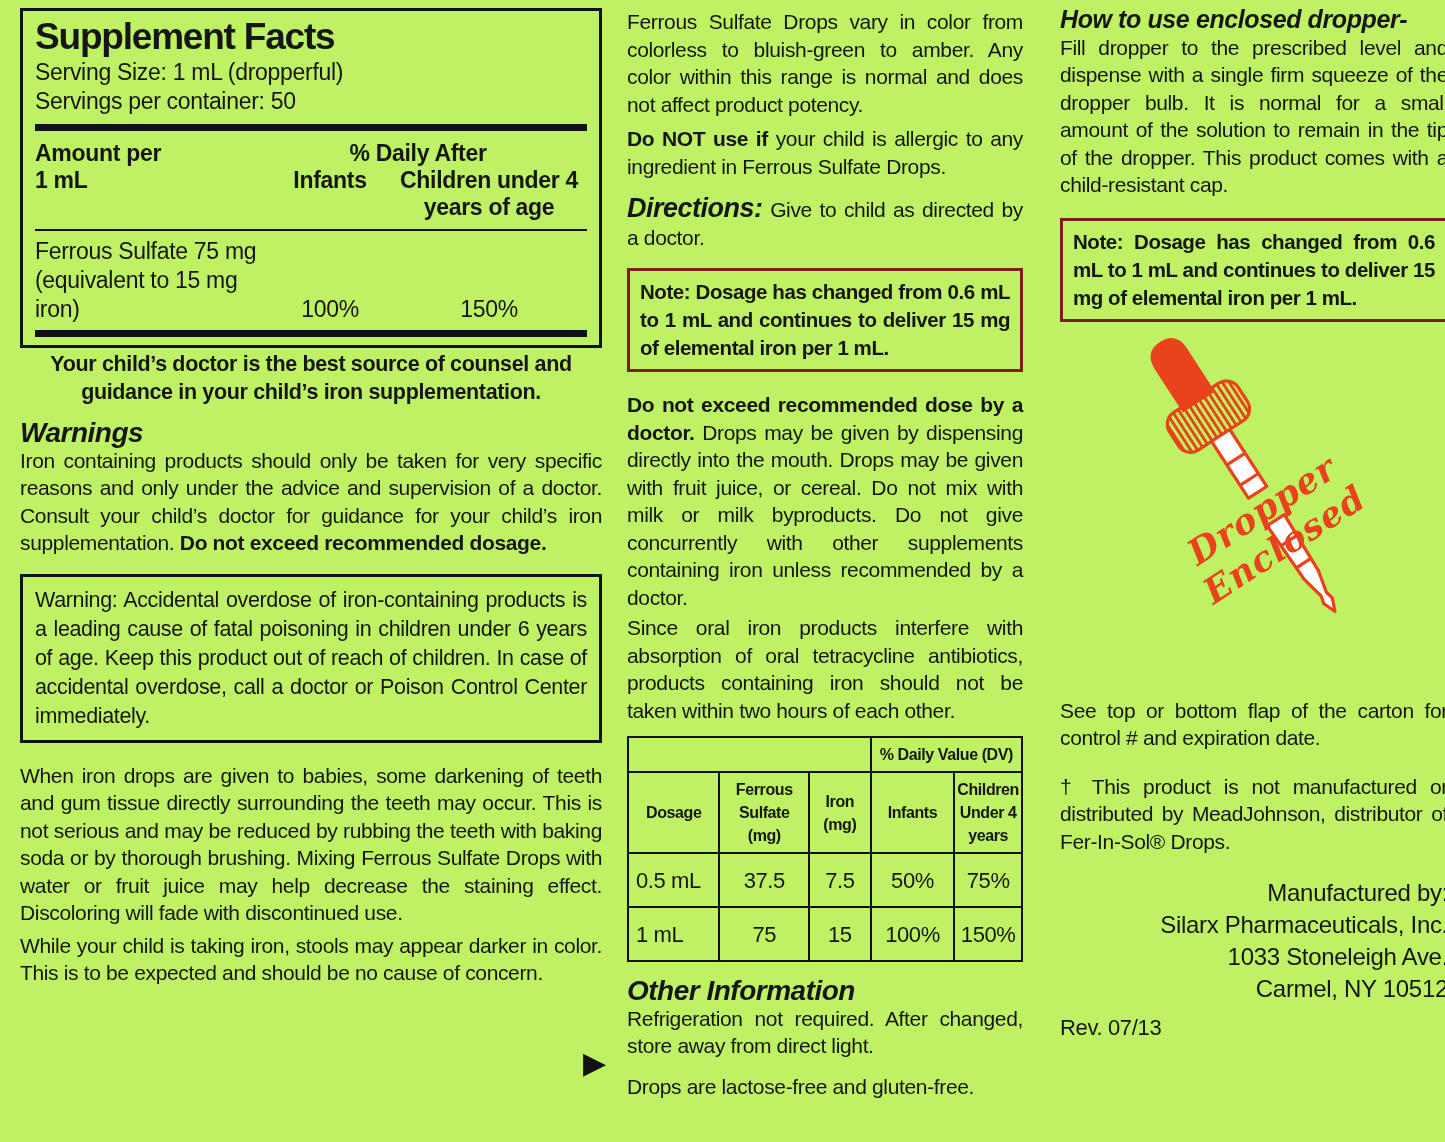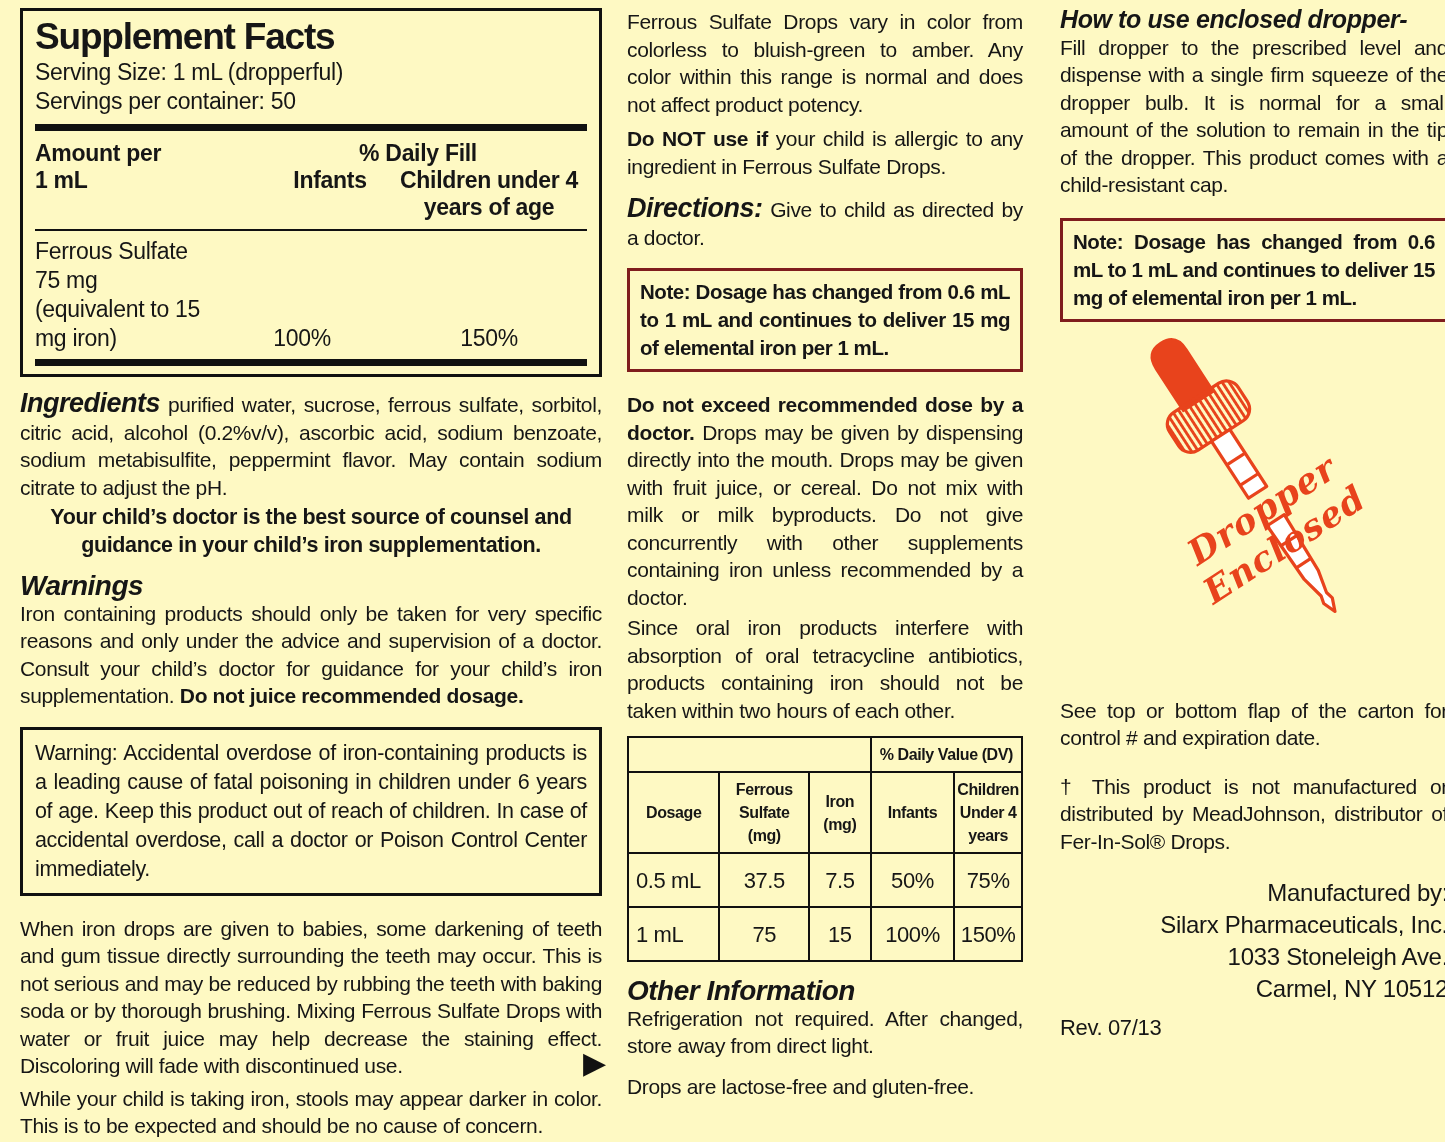--- a/index.html
+++ b/index.html
@@ -1,37 +1,37 @@
 <!DOCTYPE html>
 <html><head>
 <meta charset="utf-8">
 <style>
   html,body{margin:0;padding:0;background:#f5f4f1;}
-  .label{position:relative;width:1445px;height:1142px;background:#fef9c3;color:#161616;
+  .label{position:relative;width:1445px;height:1142px;background:#bef264;color:#161616;
          font-family:"Liberation Sans","DejaVu Sans",sans-serif;overflow:hidden;}
   .col{position:absolute;top:0;}
   .col1{left:20px;width:582px;}
   .col2{left:627px;width:396px;}
   .col3{left:1060px;width:388px;}
   p{margin:0;font-size:21px;line-height:27.5px;letter-spacing:-0.35px;text-align:justify;}
   .b{font-weight:bold;}
   .bi{font-weight:bold;font-style:italic;}
   .inline-h{font-size:27px;letter-spacing:-0.5px;}
   
   .sf{border:3px solid #111;margin-top:8px;padding:4px 12px 0 12px;}
   .sf-title{font-size:37px;font-weight:bold;letter-spacing:-1.2px;line-height:1.1;margin-top:2px;}
   .sf-line{font-size:23px;line-height:29px;letter-spacing:-0.3px;}
   .sf-bar{height:7px;background:#111;margin:8px 0 0 0;}
   .sf-bar2{height:7px;background:#111;margin:6px 0 8px 0;}
   .sf-rule{height:2.5px;background:#111;margin:8px 0 0 0;}
   .sf-head{display:grid;grid-template-columns:1fr 122px 196px;font-weight:bold;font-size:23px;line-height:27px;margin-top:9px;letter-spacing:-0.3px;}
   .sf-dv{grid-column:2/4;text-align:center;padding-right:20px;}
   .sf-c{text-align:center;}
   .sf-amount{grid-row:1/3;}
-  .sf-datarow{display:grid;grid-template-columns:1fr 122px 196px;font-size:23px;line-height:29px;margin:6px 0 4px 0;letter-spacing:-0.3px;gap:28px;}
+  .sf-datarow{display:grid;grid-template-columns:1fr 122px 196px;font-size:23px;line-height:29px;margin:6px 0 4px 0;letter-spacing:-0.3px;}
   .sf-val{text-align:center;align-self:end;}
   
   .box{border:3.5px solid #111;padding:9px 12px;}
   .box p{font-weight:normal;font-size:21.5px;line-height:29px;}
   .note-box{border:3px solid #7f1d1d;padding:7px 10px;}
   .note-box p{font-weight:bold;font-size:20.5px;line-height:28px;letter-spacing:-0.45px;}
   
   table.dosage{border-collapse:collapse;width:100%;margin-top:12px;}
   .dosage td,.dosage th{border:2.5px solid #111;text-align:center;vertical-align:middle;
      font-size:16px;line-height:23px;padding:5px 2px;letter-spacing:-0.4px;}
@@ -59,42 +59,41 @@
     <div class="sf">
       <div class="sf-title">Supplement Facts</div>
       <div class="sf-line">Serving Size: 1 mL (dropperful)</div>
       <div class="sf-line">Servings per container: 50</div>
       <div class="sf-bar"></div>
       <div class="sf-head">
         <div class="sf-amount">
           <div>Amount per</div>
           <div>1 mL</div>
         </div>
-        <div class="sf-dv">% Daily Fill</div>
+        <div class="sf-dv">% Daily After</div>
         <div class="sf-c">Infants</div>
         <div class="sf-c">Children under 4 years of age</div>
       </div>
       <div class="sf-rule"></div>
       <div class="sf-datarow">
         <div>
           <div>Ferrous Sulfate 75 mg</div>
           <div>(equivalent to 15 mg iron)</div>
         </div>
         <div class="sf-val">100%</div>
         <div class="sf-val">150%</div>
       </div>
       <div class="sf-bar2"></div>
     </div>
 
-    <p style="margin-top:13px;"><span class="bi inline-h">Ingredients</span><span> purified water, sucrose, ferrous sulfate, sorbitol, citric acid, alcohol (0.2%v/v), ascorbic acid, sodium benzoate, sodium metabisulfite, peppermint flavor. May contain sodium citrate to adjust the pH.</span></p>
 
     <p class="doctor-note">Your child’s doctor is the best source of counsel and guidance in your child’s iron supplementation.</p>
 
     <p class="bi h-warnings">Warnings</p>
-    <p><span>Iron containing products should only be taken for very specific reasons and only under the advice and supervision of a doctor. Consult your child’s doctor for guidance for your child’s iron supplementation. </span><span class="b">Do not juice recommended dosage.</span></p>
+    <p><span>Iron containing products should only be taken for very specific reasons and only under the advice and supervision of a doctor. Consult your child’s doctor for guidance for your child’s iron supplementation. </span><span class="b">Do not exceed recommended dosage.</span></p>
 
     <div class="box" style="margin-top:17px;">
       <p>Warning: Accidental overdose of iron-containing products is a leading cause of fatal poisoning in children under 6 years of age. Keep this product out of reach of children. In case of accidental overdose, call a doctor or Poison Control Center immediately.</p>
     </div>
 
     <p style="margin-top:19px;">When iron drops are given to babies, some darkening of teeth and gum tissue directly surrounding the teeth may occur. This is not serious and may be reduced by rubbing the teeth with baking soda or by thorough brushing. Mixing Ferrous Sulfate Drops with water or fruit juice may help decrease the staining effect. Discoloring will fade with discontinued use.</p>
     <p style="margin-top:5px;">While your child is taking iron, stools may appear darker in color. This is to be expected and should be no cause of concern.</p>
 
     <div class="nav-arrow">▶</div>
   </div>

